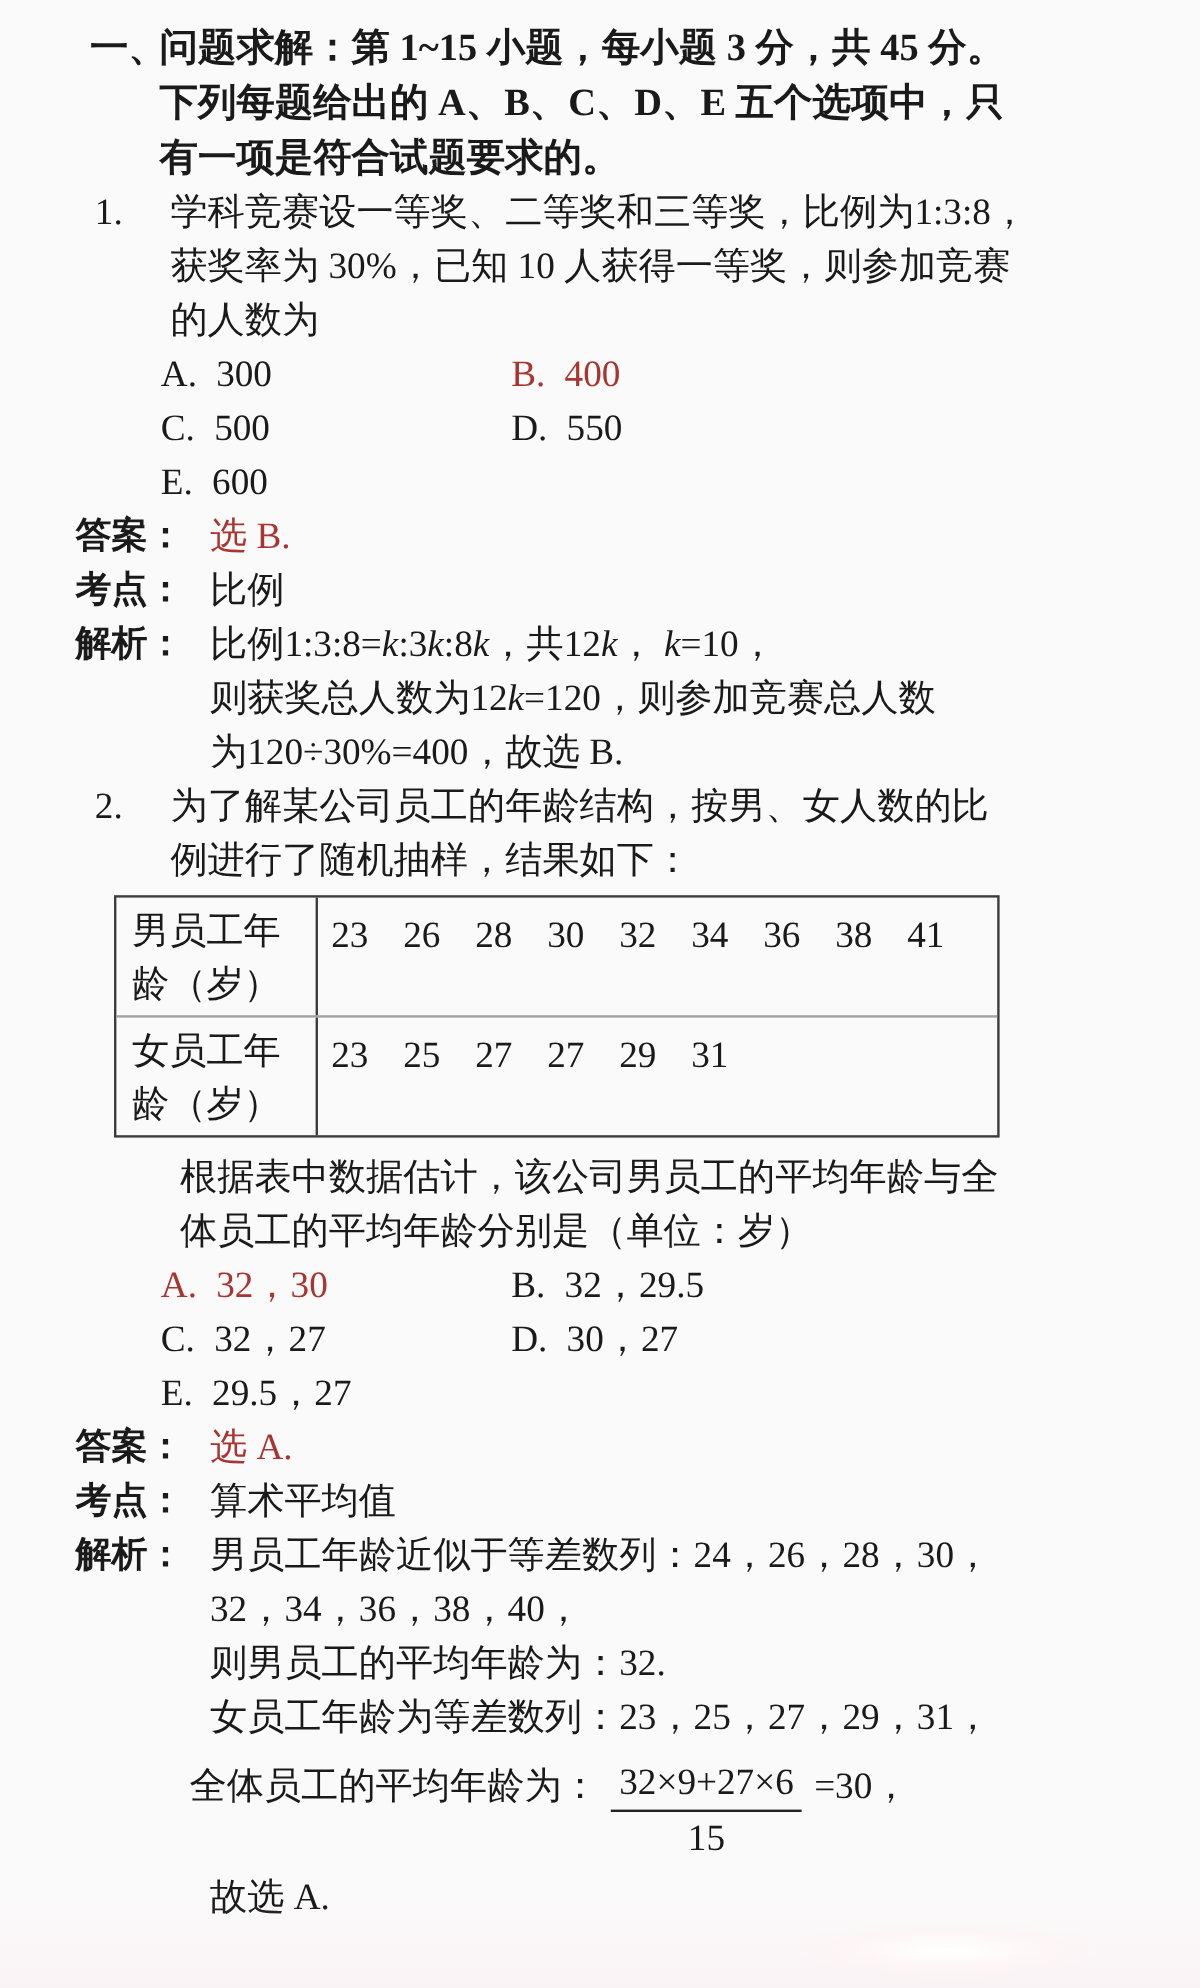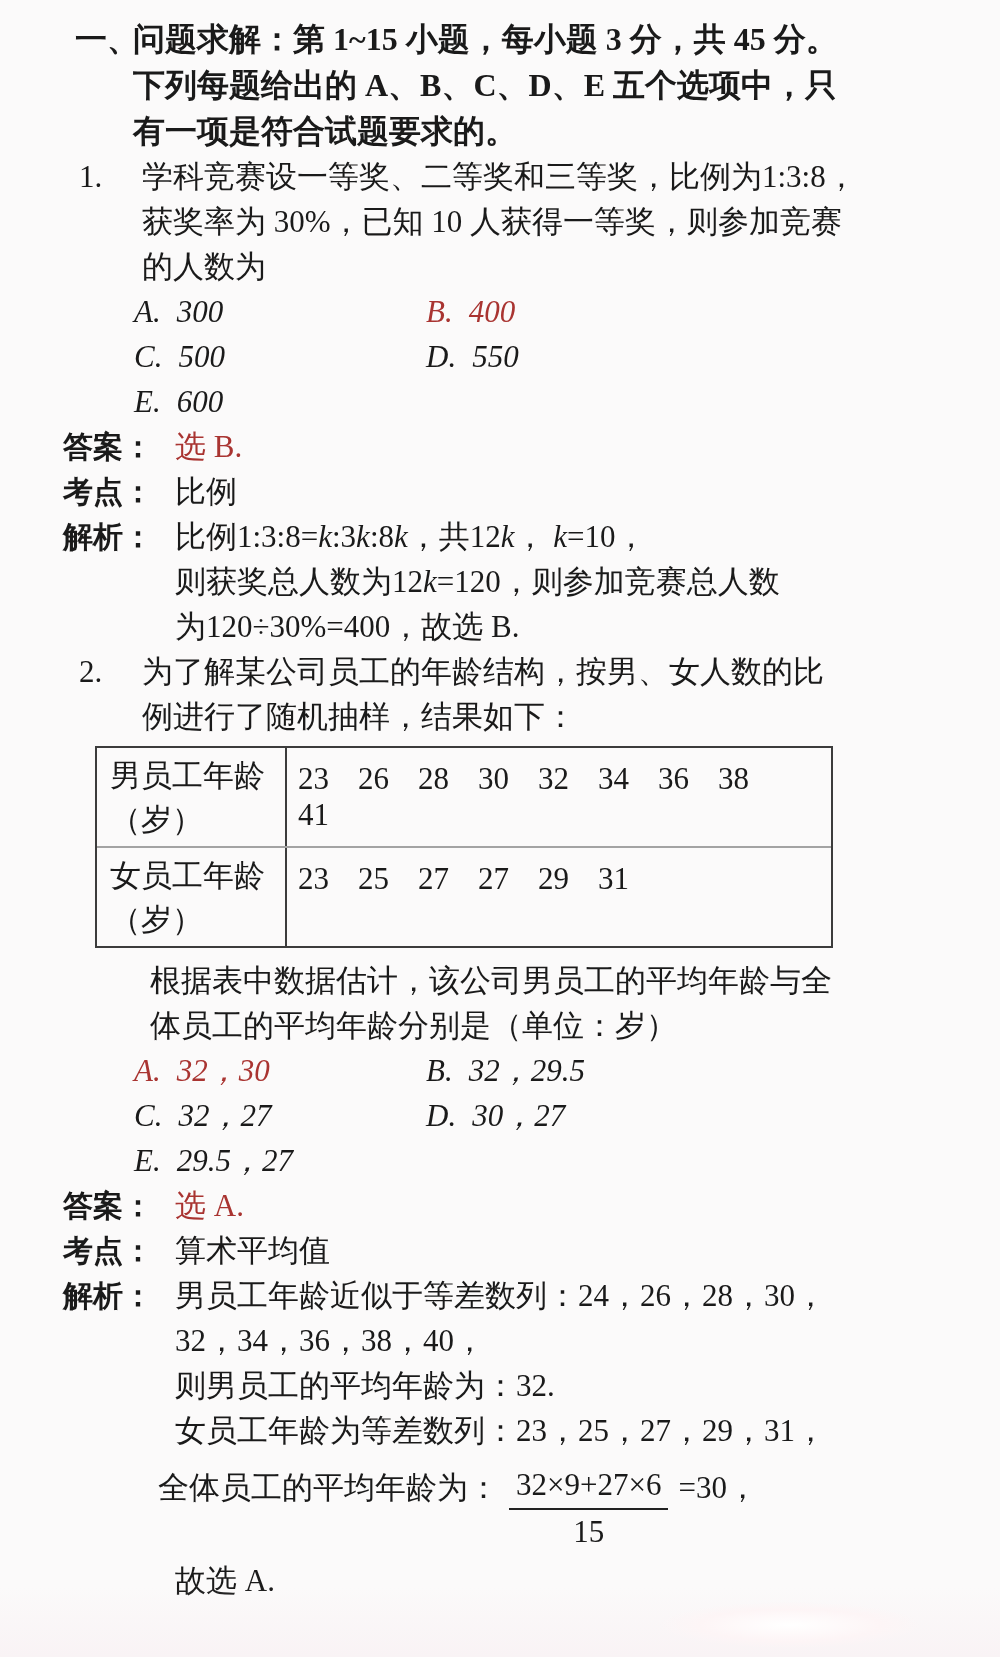--- a/index.html
+++ b/index.html
@@ -51,21 +51,20 @@
     width: 46px;
     margin-left: 16px;
     font-size: 31px;
     line-height: 45px;
   }
   
   .options {
     margin-left: 71px;
     display: grid;
     grid-template-columns: 292px 1fr;
-    font-style: italic;
   }
   .option {
     font-size: 31px;
     line-height: 45px;
     white-space: nowrap;
   }
   .option .olab { margin-right: 16px; }
   
   .meta { display: flex; }
   .mlabel {
@@ -81,21 +80,21 @@
   .dtable {
     margin: 7px 0 10px 32px;
     width: 738px;
     border: 2px solid #3c3c3c;
     box-sizing: border-box;
   }
   .trow { display: flex; min-height: 91px; box-sizing: border-box; }
   .trow + .trow { border-top: 2px solid #a3a3a3; }
   .tlabel {
     flex: none;
-    width: 190px;
+    width: 168px;
     border-right: 2px solid #3c3c3c;
     box-sizing: border-box;
     padding: 6px 12px 4px 13px;
     font-size: 31px;
     line-height: 44px;
   }
   .tvals {
     flex: 1;
     padding: 13px 0 0 11px;
   }

